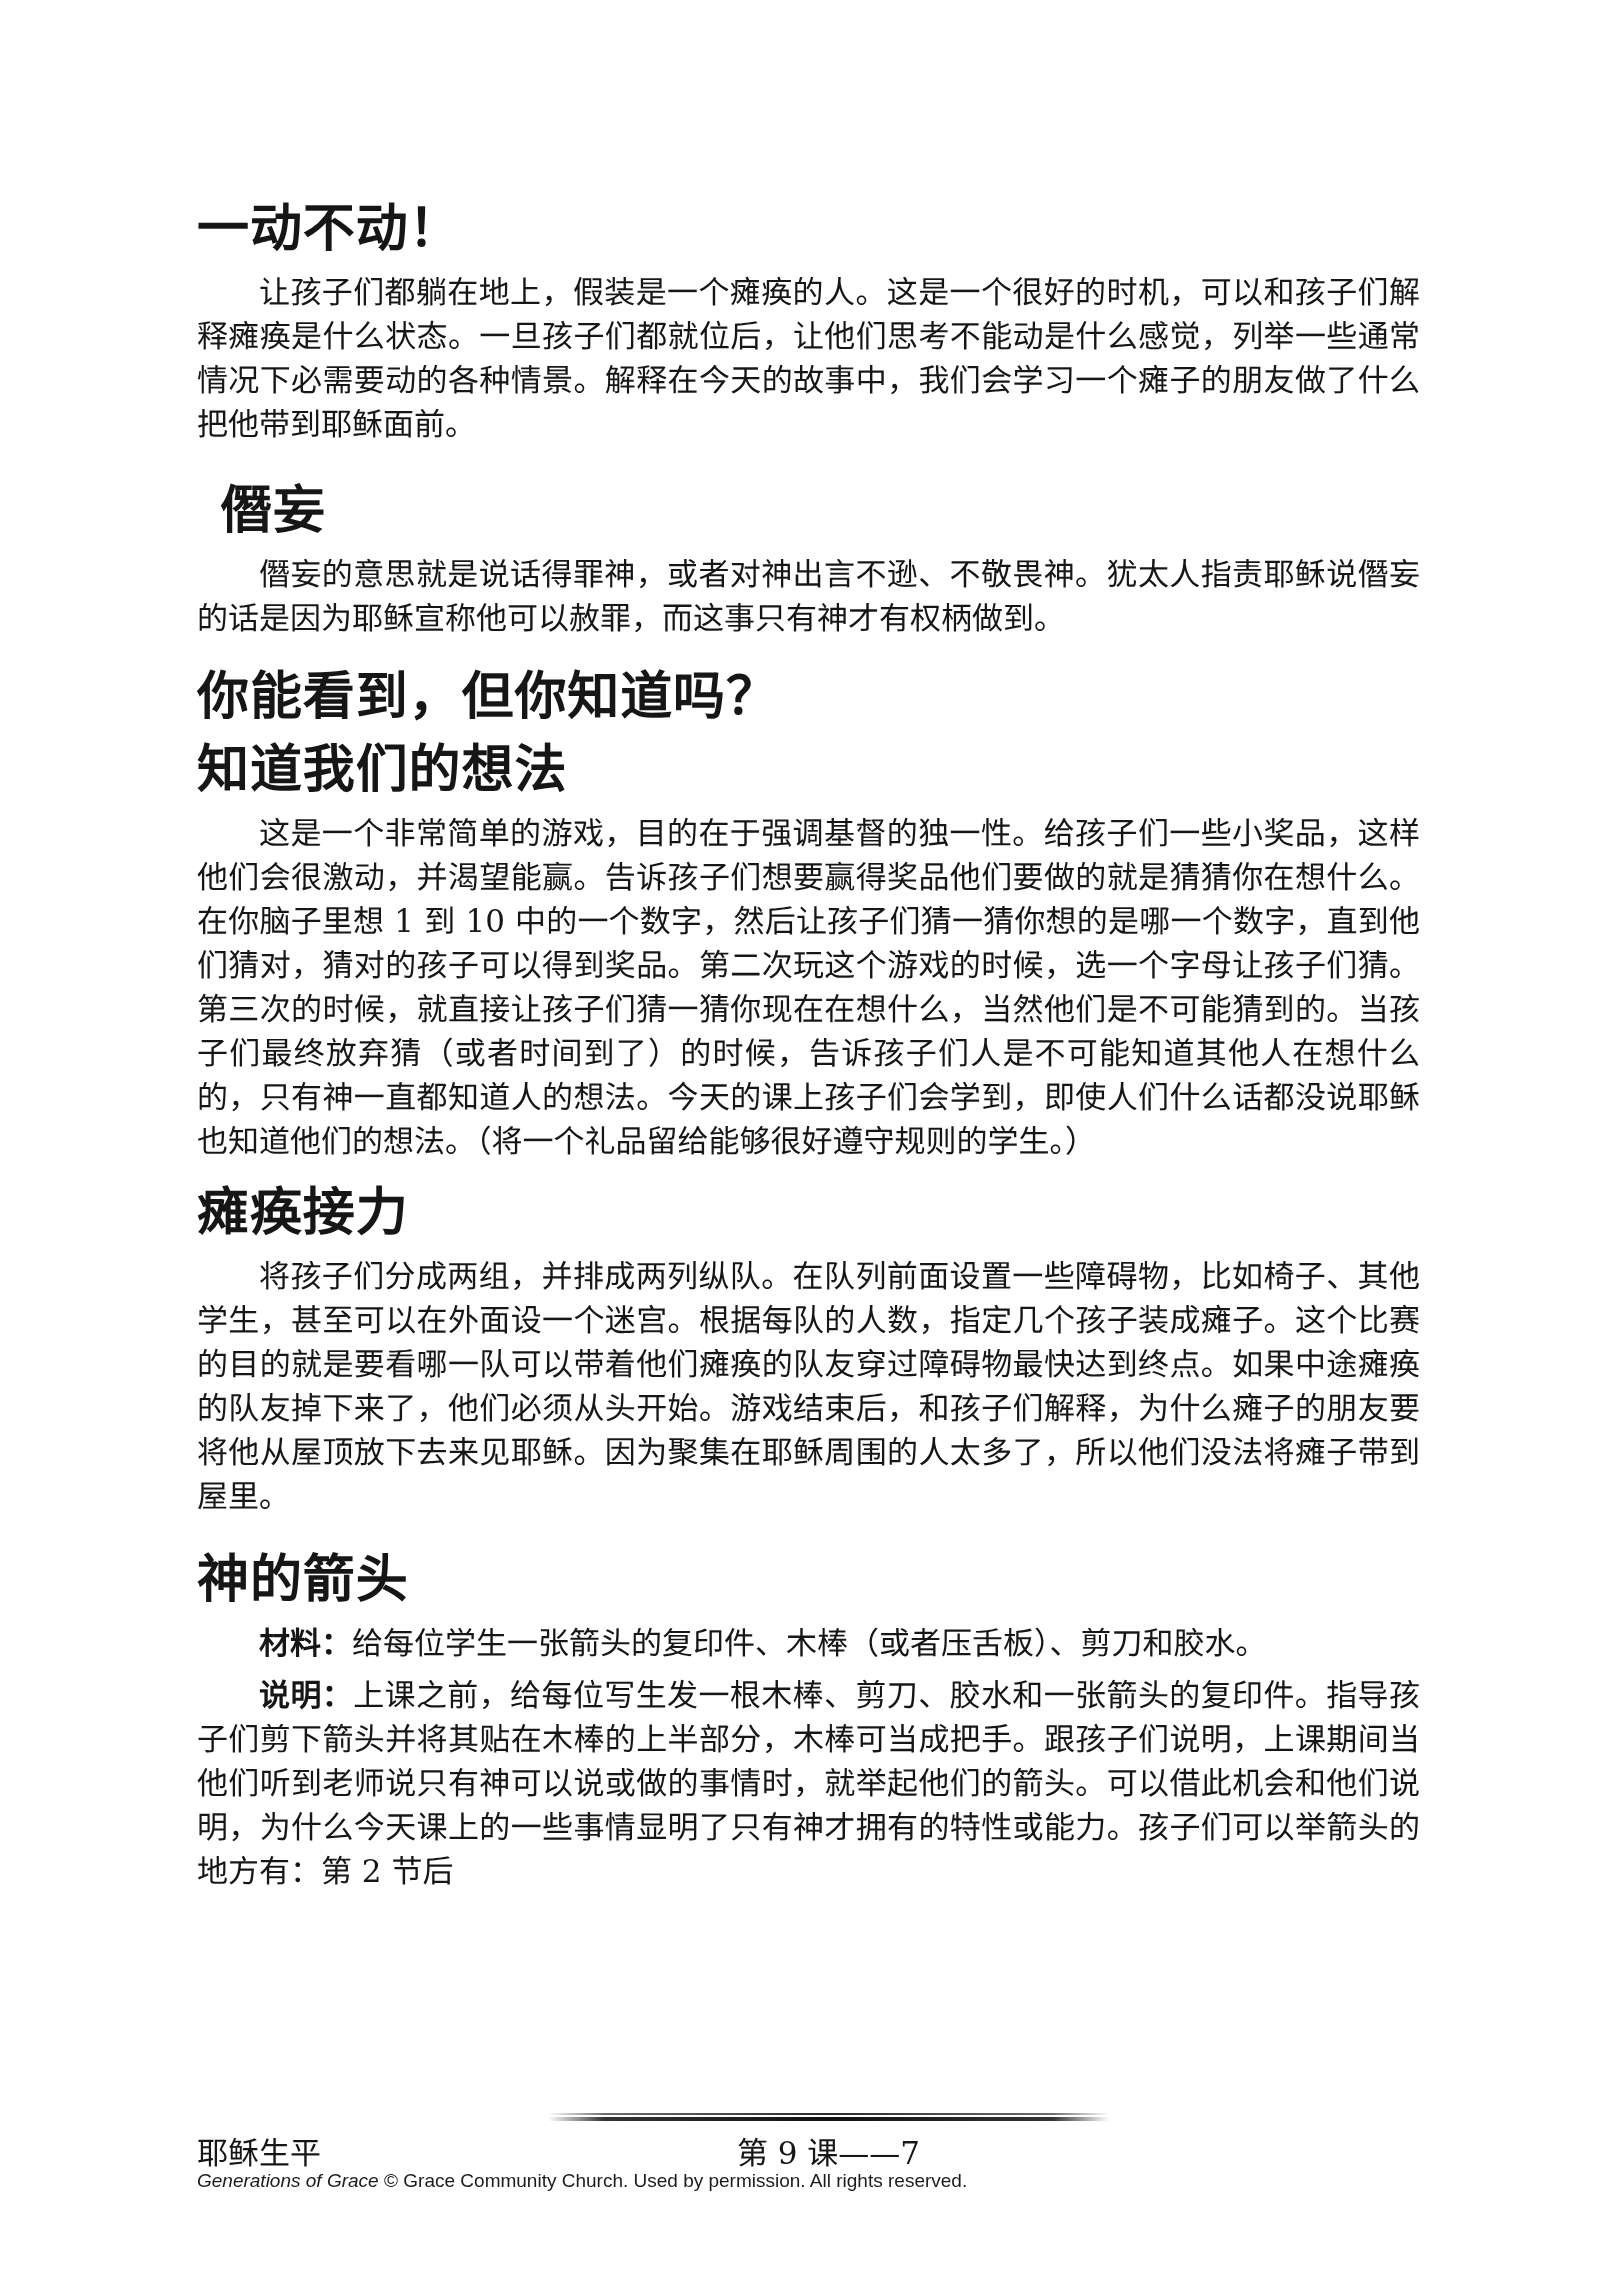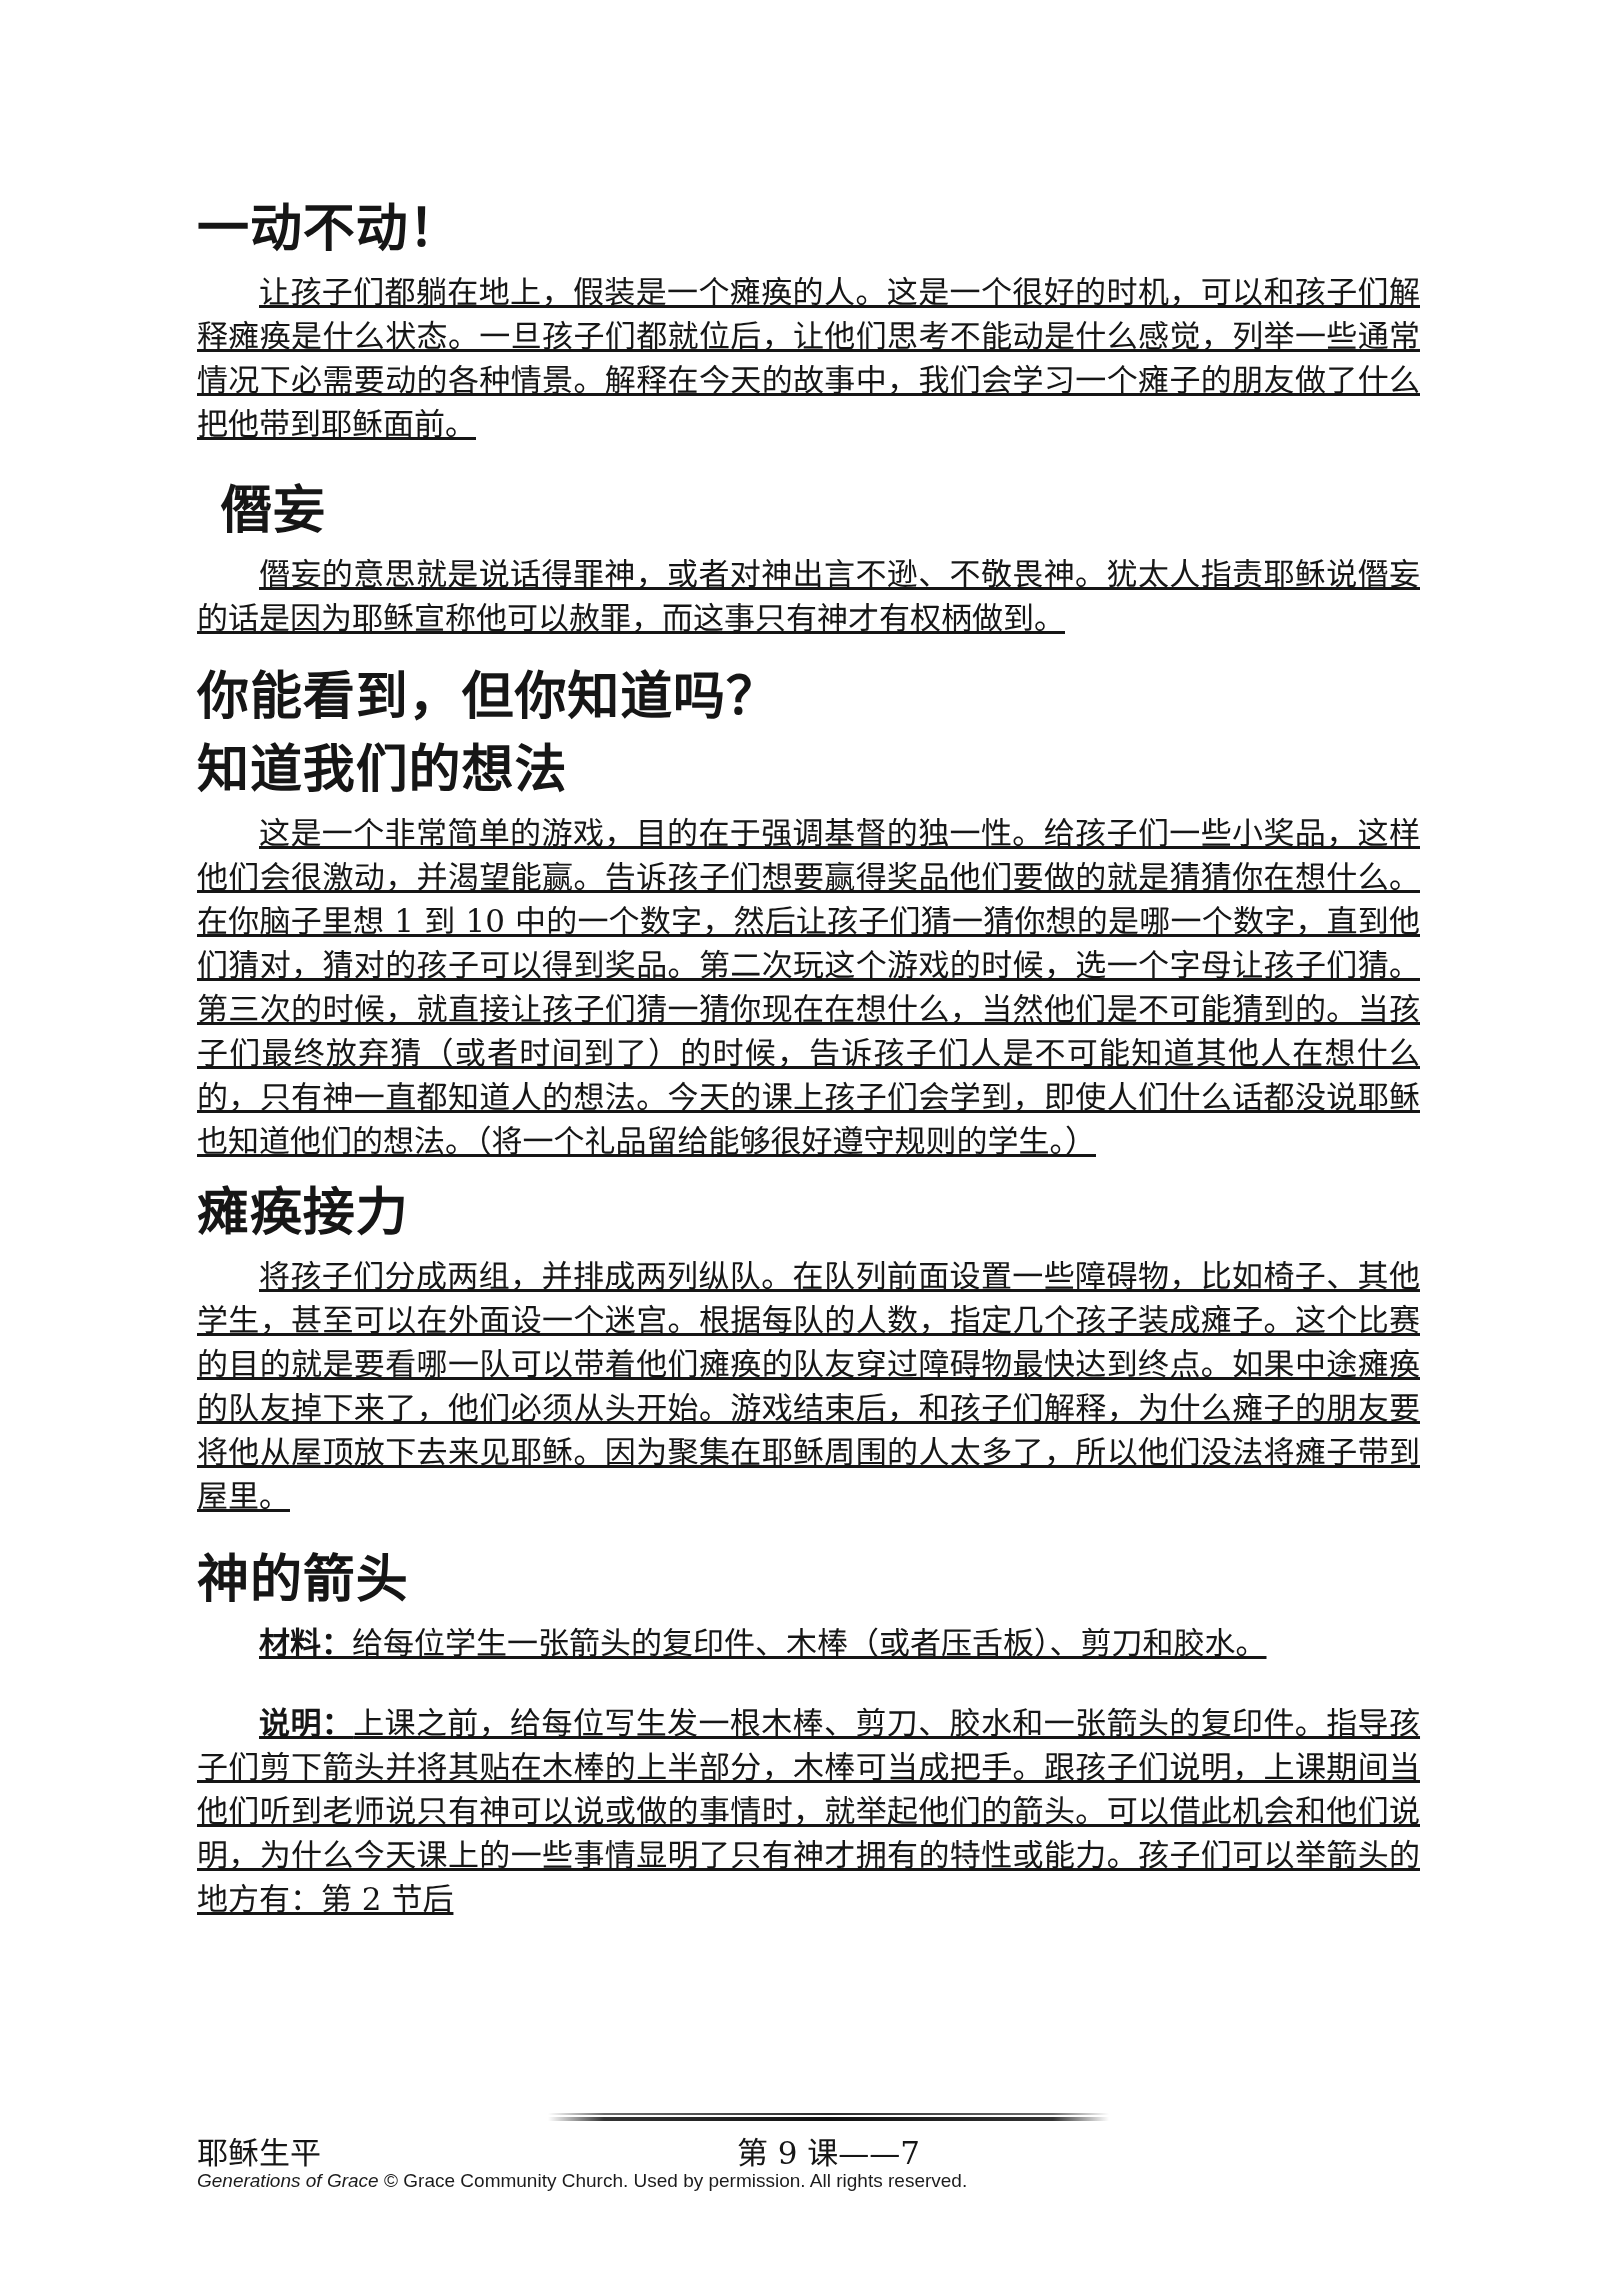--- a/index.html
+++ b/index.html
@@ -32,23 +32,22 @@
   .mt-s4 { margin-top: 11px; }
   .mt-s5 { margin-top: 18px; }
   .mt-s6 { margin-top: 30px; }
   .body-para {
     font-size: 31px;
     line-height: 44px;
     margin: 0;
     text-align: justify;
     text-indent: 2em;
     color: #161616;
-    text-decoration: underline;
   }
-  .para-gap { margin-top: 36px; }
+  .para-gap { margin-top: 8px; }
   .lbl { font-weight: bold; }
   .footer-rule {
     position: absolute;
     left: 548px;
     top: 2113px;
     width: 561px;
   }
   .rule-thin {
     height: 1.8px;
     background: linear-gradient(90deg, rgba(0,0,0,0) 0%, rgba(60,60,60,0.75) 10%, #2a2a2a 50%, rgba(60,60,60,0.75) 90%, rgba(0,0,0,0) 100%);

